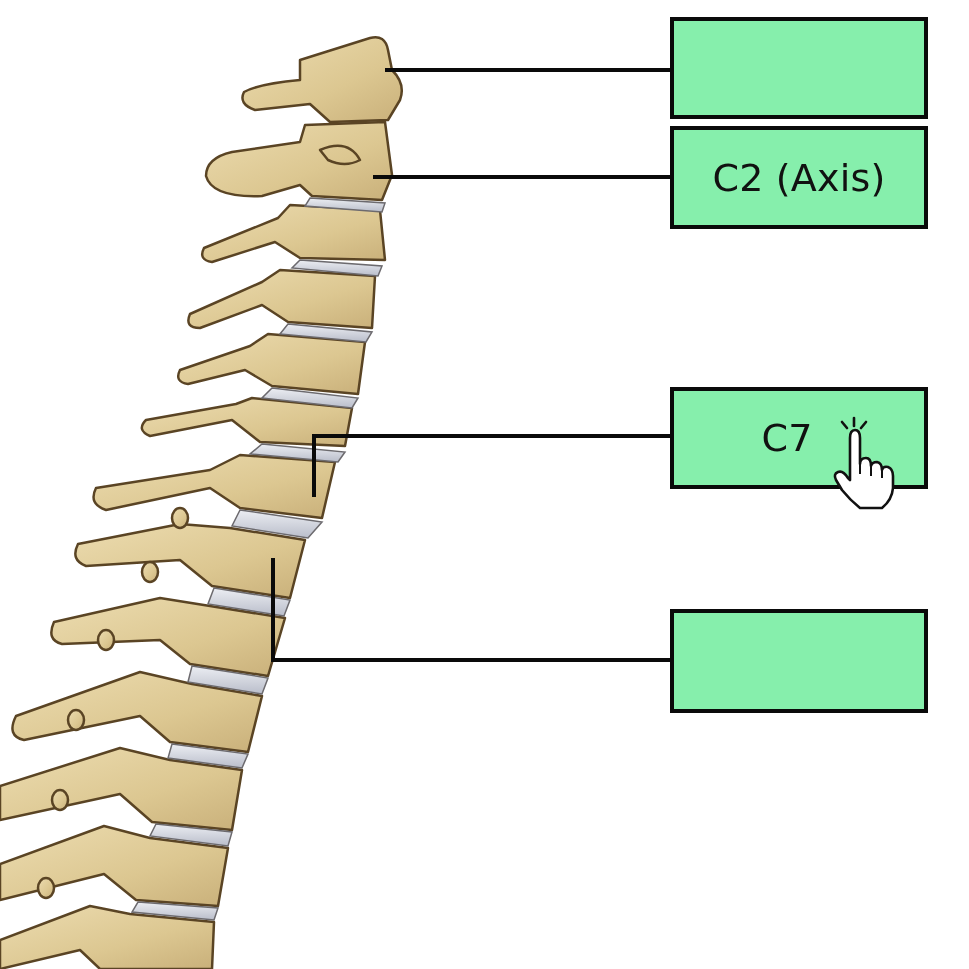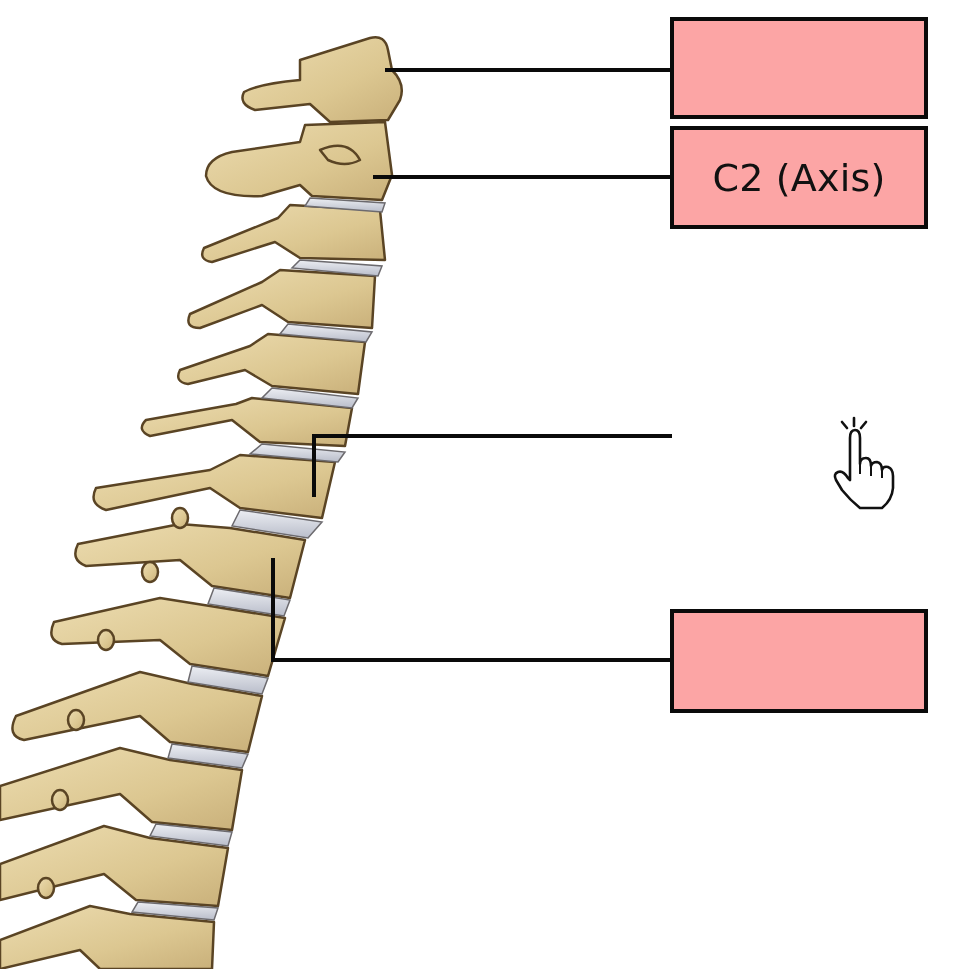--- a/index.html
+++ b/index.html
@@ -1,21 +1,21 @@
 <!DOCTYPE html>
 <html><head>
 <meta charset="utf-8">
 <style>
   html, body { margin: 0; padding: 0; background: #ffffff; }
   body { width: 969px; height: 969px; position: relative; overflow: hidden;
          font-family: "DejaVu Sans", "Liberation Sans", sans-serif; }
   #stage { position: absolute; left: 0; top: 0; width: 969px; height: 969px; }
   .label-box {
     position: absolute; box-sizing: border-box;
-    border: 4px solid #0a0a0a; background: #fca5a5;
+    border: 4px solid #0a0a0a; background: #86efac;
     display: flex; align-items: center; justify-content: center;
     font-size: 38px; color: #111111; letter-spacing: 0.2px;
   }
   .label-box .txt { white-space: nowrap; }
   .leader { position: absolute; background: #0a0a0a; }
   svg { position: absolute; left: 0; top: 0; }
   .hand { position: absolute; left: 832px; top: 414px; width: 76px; height: 100px; }
 </style>
 </head>
 <body>
@@ -117,20 +117,23 @@
   <div class="leader" style="left:312px;top:434px;width:4px;height:63px;"></div>
   <div class="leader" style="left:271px;top:658px;width:401px;height:4px;"></div>
   <div class="leader" style="left:271px;top:558px;width:4px;height:104px;"></div>
 
   <div class="label-box" style="left:670px;top:17px;width:258px;height:102px;">
     <span class="txt"></span>
   </div>
   <div class="label-box" style="left:670px;top:126px;width:258px;height:103px;">
     <span class="txt">C2 (Axis)</span>
   </div>
+  <div class="label-box" style="left:670px;top:387px;width:258px;height:102px;">
+    <span class="txt" style="margin-left:-24px;">C7</span>
+  </div>
   <div class="label-box" style="left:670px;top:609px;width:258px;height:104px;">
     <span class="txt"></span>
   </div>
 
   <svg class="hand" viewBox="0 0 76 100">
     <g stroke="#111" stroke-width="2.6" stroke-linecap="round" fill="none">
       <line x1="22" y1="4" x2="22" y2="12"></line>
       <line x1="10" y1="8" x2="15" y2="14"></line>
       <line x1="34" y1="8" x2="29" y2="14"></line>
     </g>

